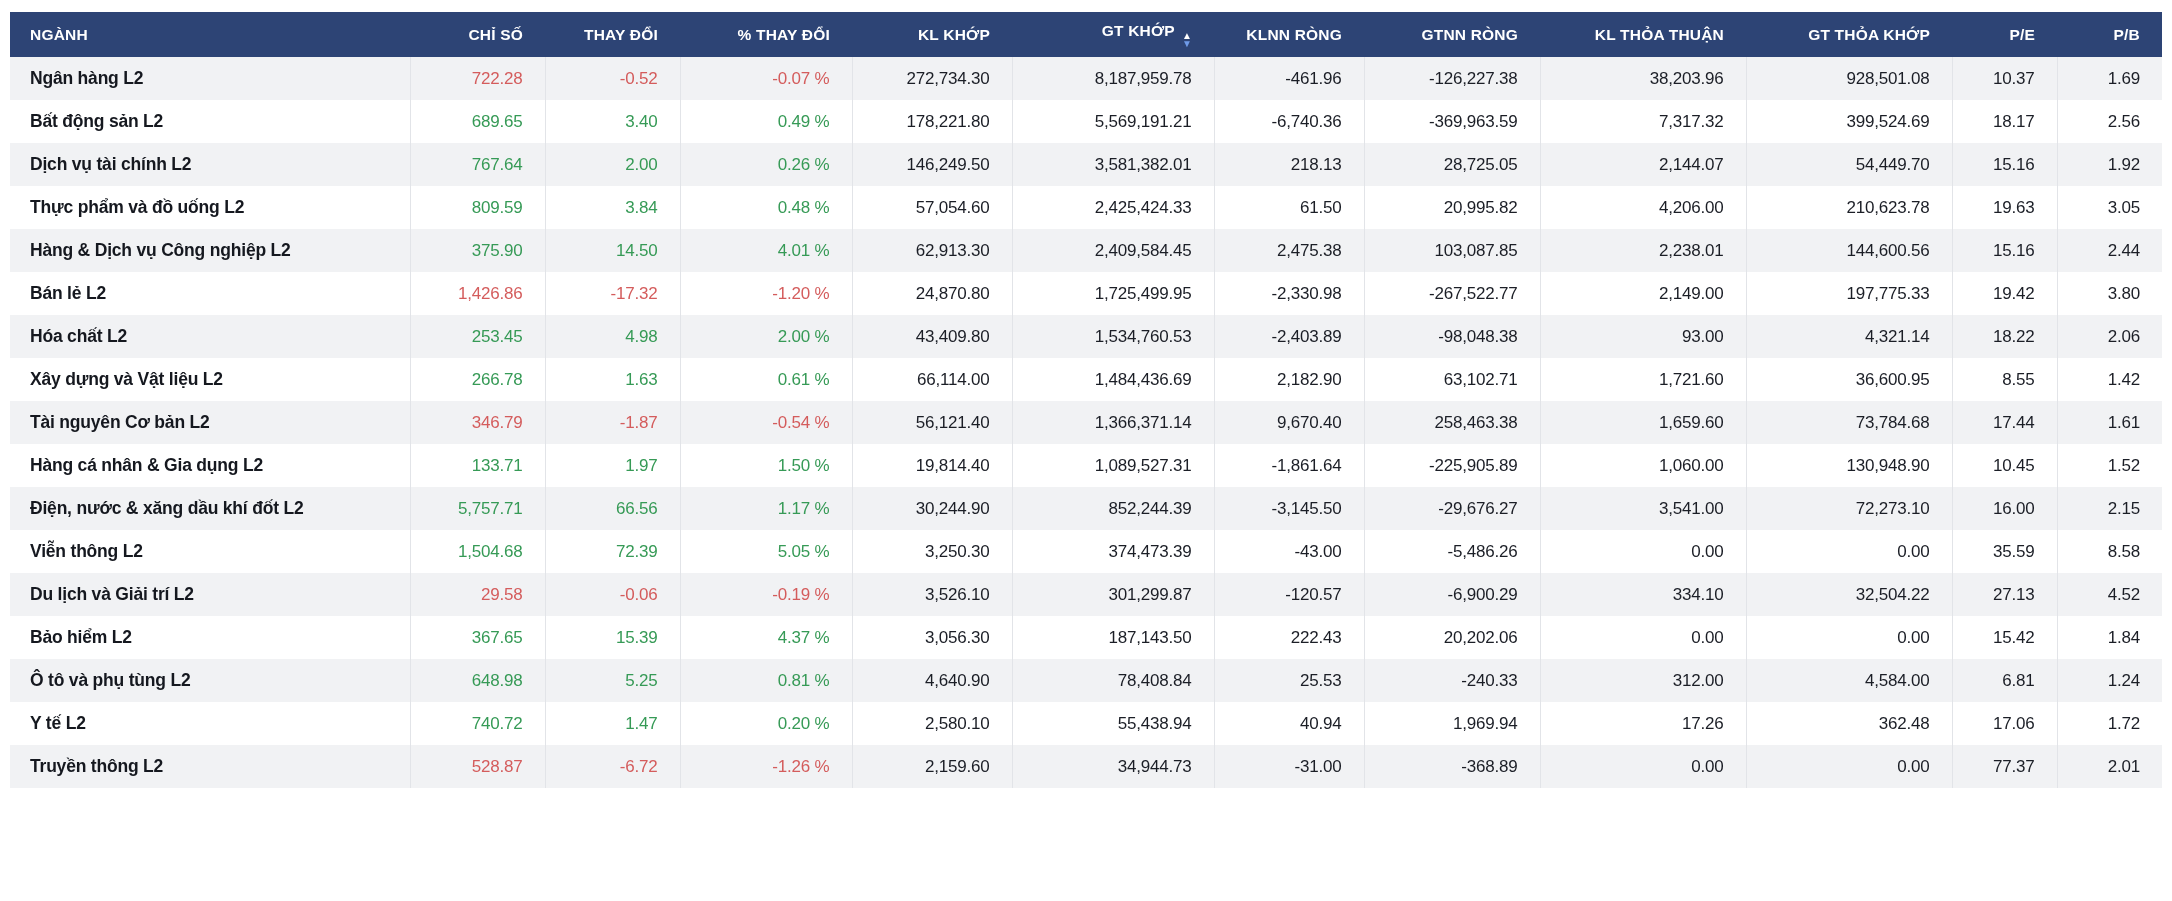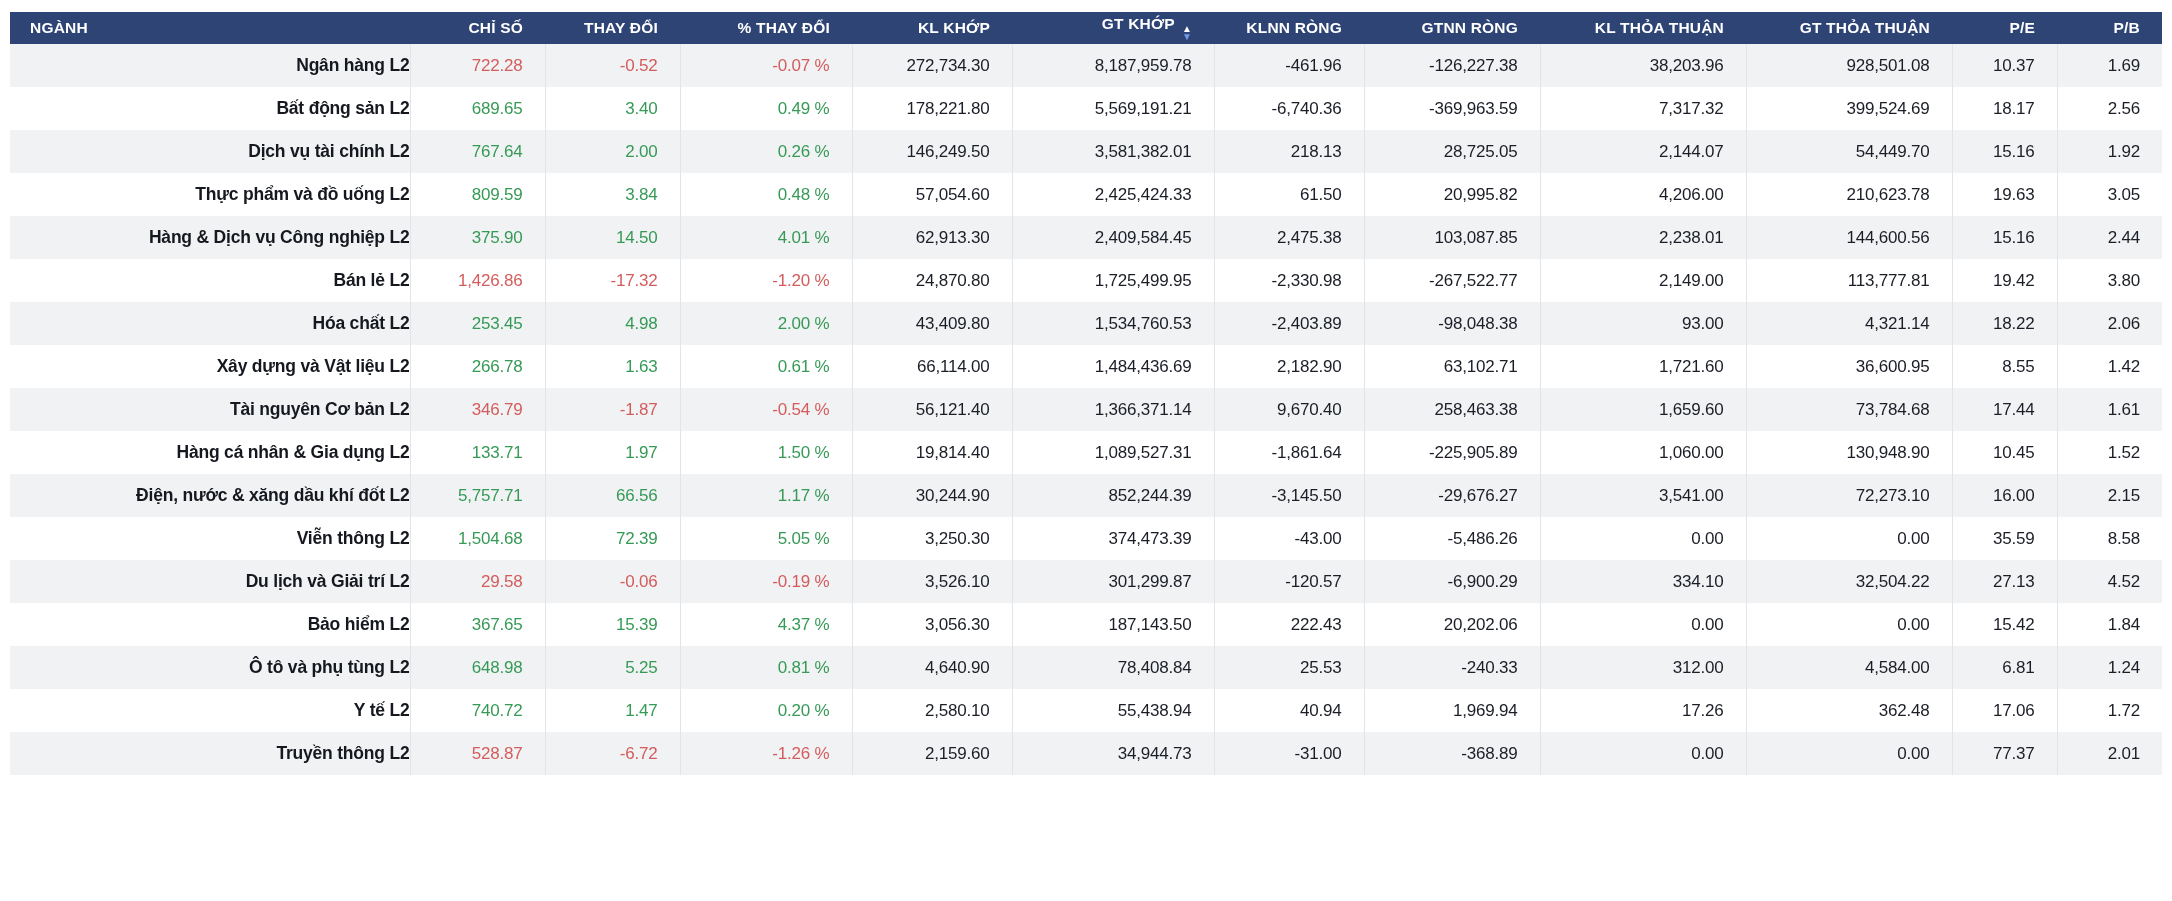--- a/index.html
+++ b/index.html
@@ -11,40 +11,40 @@
   }
   .board { padding:12px 10px 0 10px; }
   table {
     width:2152px;
     border-collapse:collapse;
     table-layout:fixed;
   }
   thead th {
     background:#2d4475;
     color:#ffffff;
-    height:32px;
+    height:45px;
     font-size:15.5px;
     font-weight:700;
     white-space:nowrap;
     letter-spacing:0.2px;
   }
   tbody td {
     height:43px;
     font-size:17px;
     color:#1b1e26;
     white-space:nowrap;
     letter-spacing:-0.2px;
   }
   tbody tr:nth-child(odd)  td { background:#f1f2f4; }
   tbody tr:nth-child(even) td { background:#ffffff; }
   tbody td + td { border-left:1px solid #e2e4e8; }
   .al-left  { text-align:left;  padding-left:20px;  }
   .al-right { text-align:right; padding-right:22px; }
   thead th.al-right { padding-right:22px; }
-  td.name-cell { font-weight:700; color:#15181f; font-size:17.5px;text-align:right; }
+  td.name-cell { font-weight:700; color:#15181f; font-size:17.5px; }
   td.pos { color:#369a56;margin-left:36px; }
   td.neg { color:#d45c5c;text-align:right; }
   .sort-icons {
     display:inline-flex; flex-direction:column;
     margin-left:7px; vertical-align:-3px; line-height:0;
   }
   .arr { font-size:10px; line-height:8px; }
   .arr.up   { color:#ffffff; }
   .arr.down { color:#6f9be8; }
 </style>
@@ -74,21 +74,21 @@
           <th class="al-right"><span>THAY ĐỔI</span></th>
           <th class="al-right"><span>% THAY ĐỔI</span></th>
           <th class="al-right"><span>KL KHỚP</span></th>
           <th class="al-right"><span>GT KHỚP</span><span class="sort-icons">
               <span class="arr up">▲</span>
               <span class="arr down">▼</span>
             </span></th>
           <th class="al-right"><span>KLNN RÒNG</span></th>
           <th class="al-right"><span>GTNN RÒNG</span></th>
           <th class="al-right"><span>KL THỎA THUẬN</span></th>
-          <th class="al-right"><span>GT THỎA THUẬN</span></th>
+          <th class="al-right"><span>GT THỎA KHỚP</span></th>
           <th class="al-right"><span>P/E</span></th>
           <th class="al-right"><span>P/B</span></th>
         </tr>
     </thead>
     <tbody id="table-body">
         <tr>
           <td class="al-left name-cell">Ngân hàng L2</td>
           <td class="al-right neg">722.28</td>
           <td class="al-right neg">-0.52</td>
           <td class="al-right neg">-0.07 %</td>
@@ -160,21 +160,21 @@
         <tr>
           <td class="al-left name-cell">Bán lẻ L2</td>
           <td class="al-right neg">1,426.86</td>
           <td class="al-right neg">-17.32</td>
           <td class="al-right neg">-1.20 %</td>
           <td class="al-right">24,870.80</td>
           <td class="al-right">1,725,499.95</td>
           <td class="al-right">-2,330.98</td>
           <td class="al-right">-267,522.77</td>
           <td class="al-right">2,149.00</td>
-          <td class="al-right">113,777.81</td>
+          <td class="al-right">197,775.33</td>
           <td class="al-right">19.42</td>
           <td class="al-right">3.80</td>
         </tr>
         <tr>
           <td class="al-left name-cell">Hóa chất L2</td>
           <td class="al-right pos">253.45</td>
           <td class="al-right pos">4.98</td>
           <td class="al-right pos">2.00 %</td>
           <td class="al-right">43,409.80</td>
           <td class="al-right">1,534,760.53</td>

